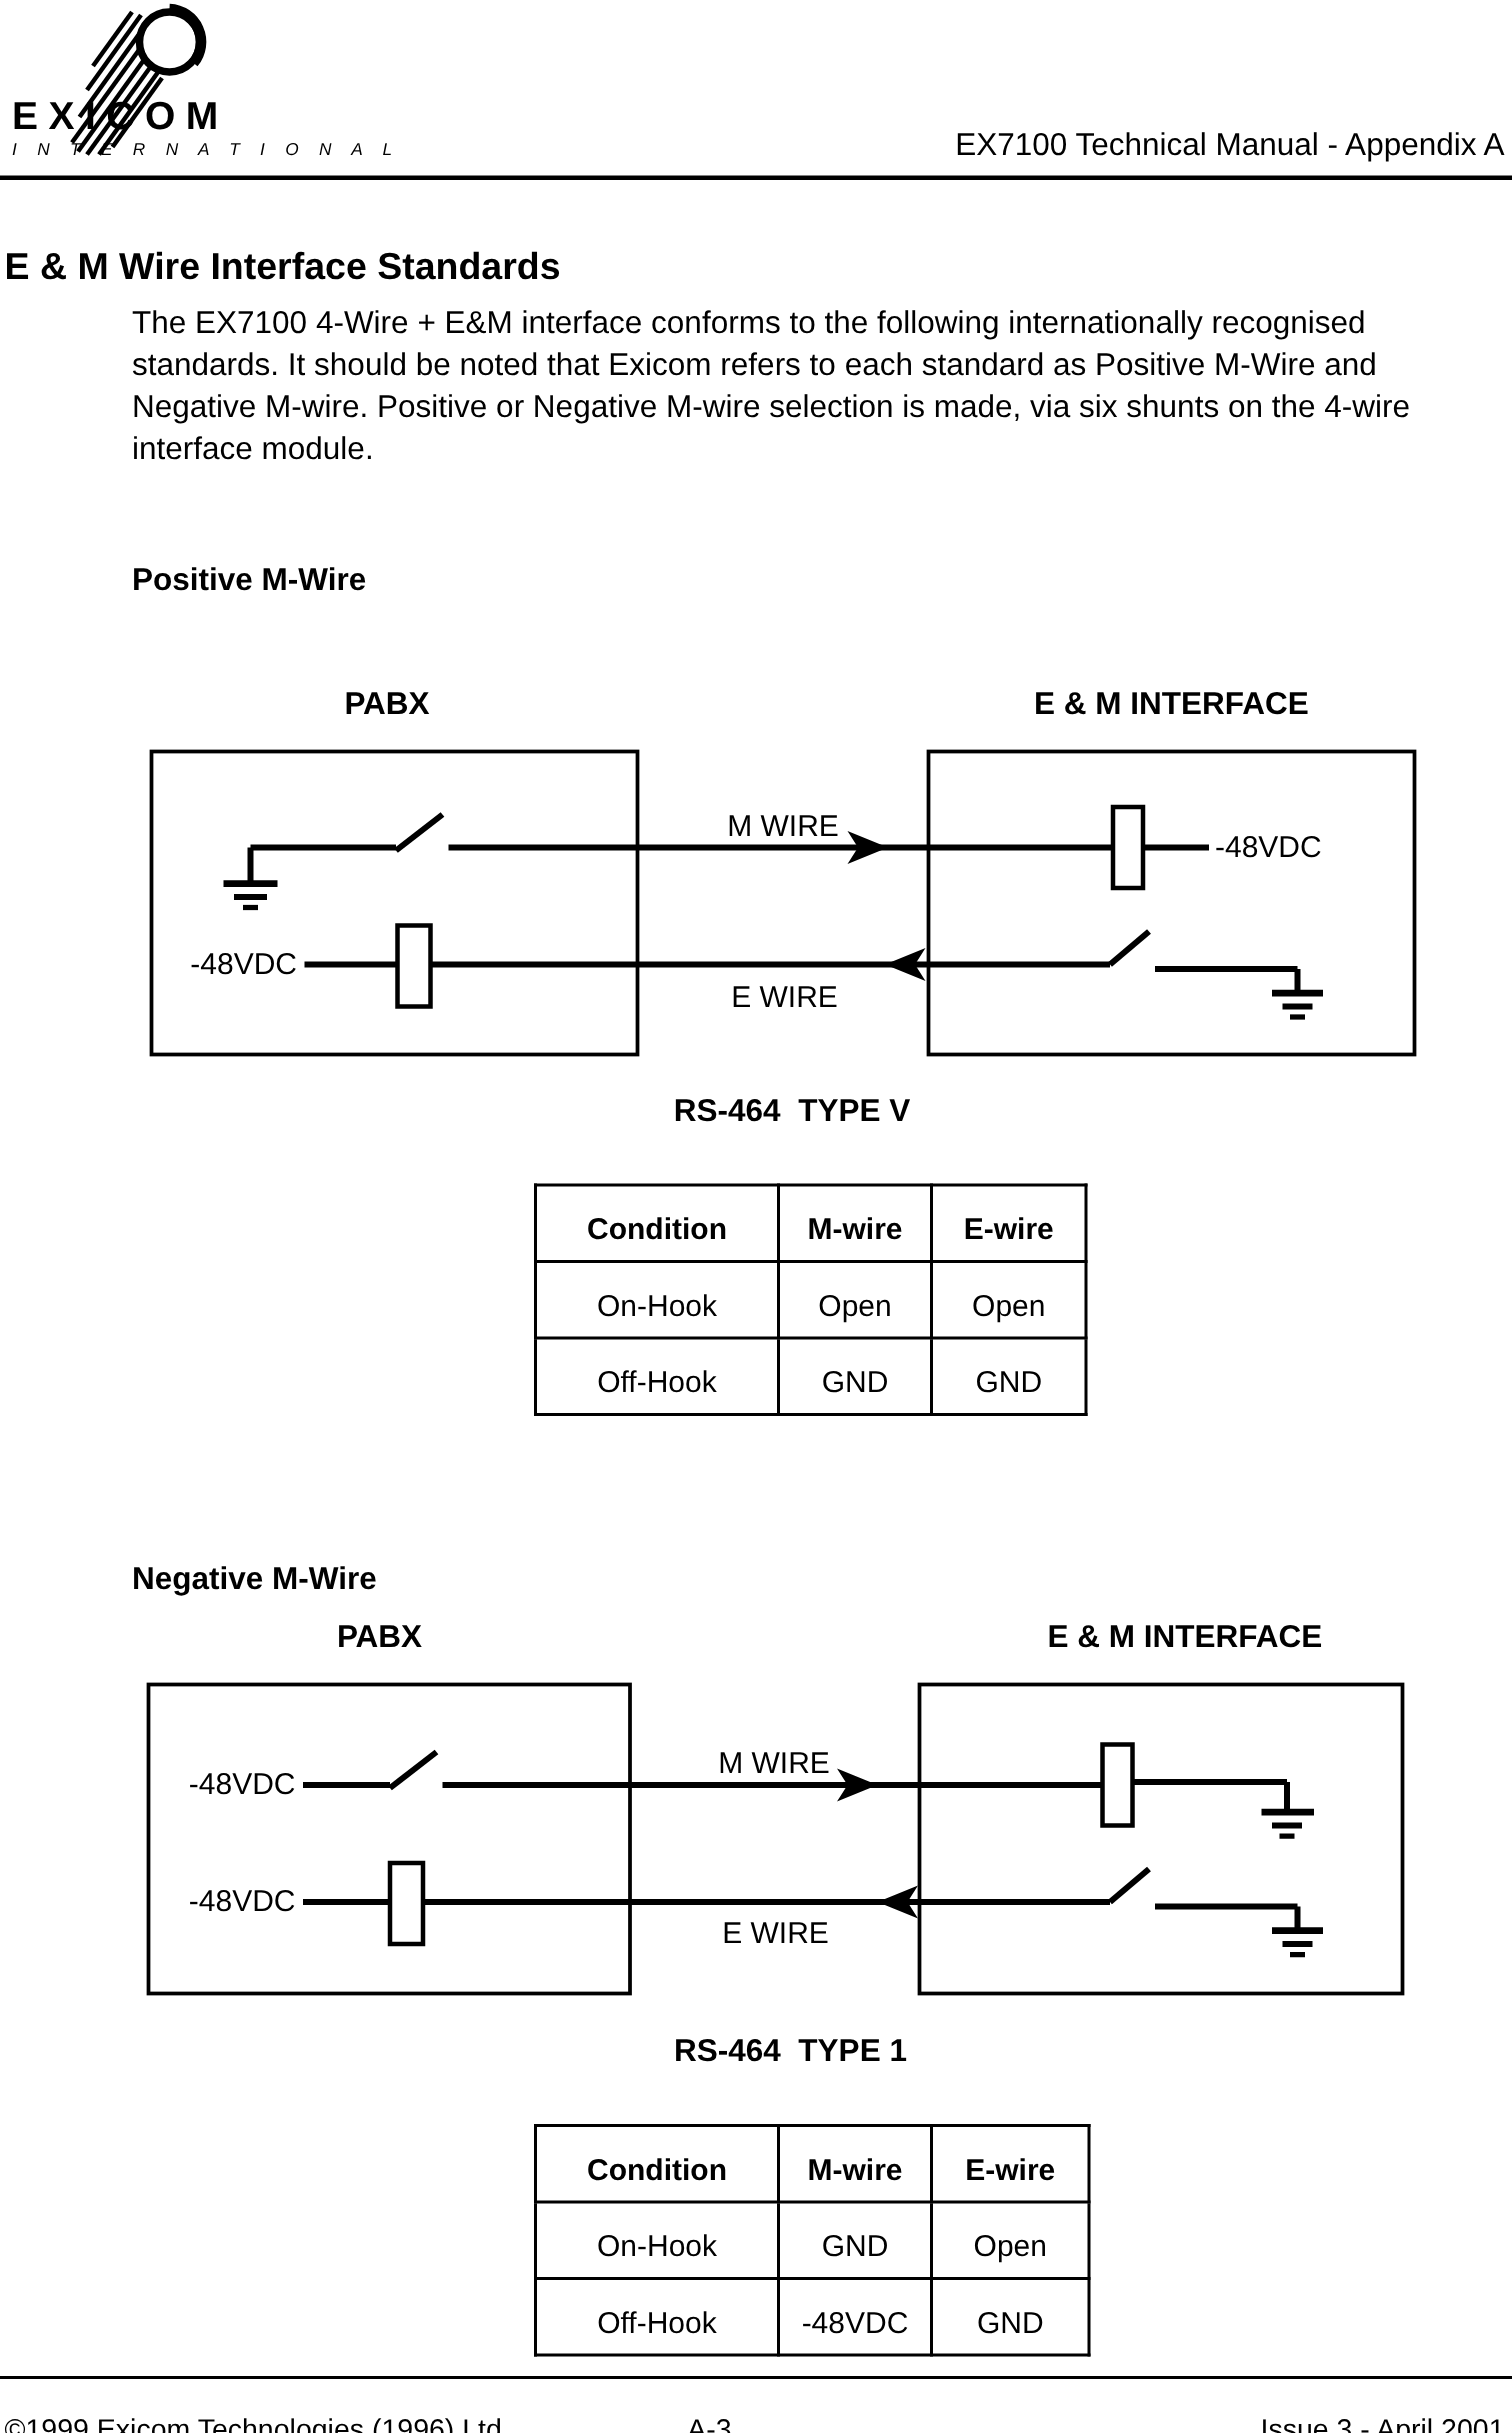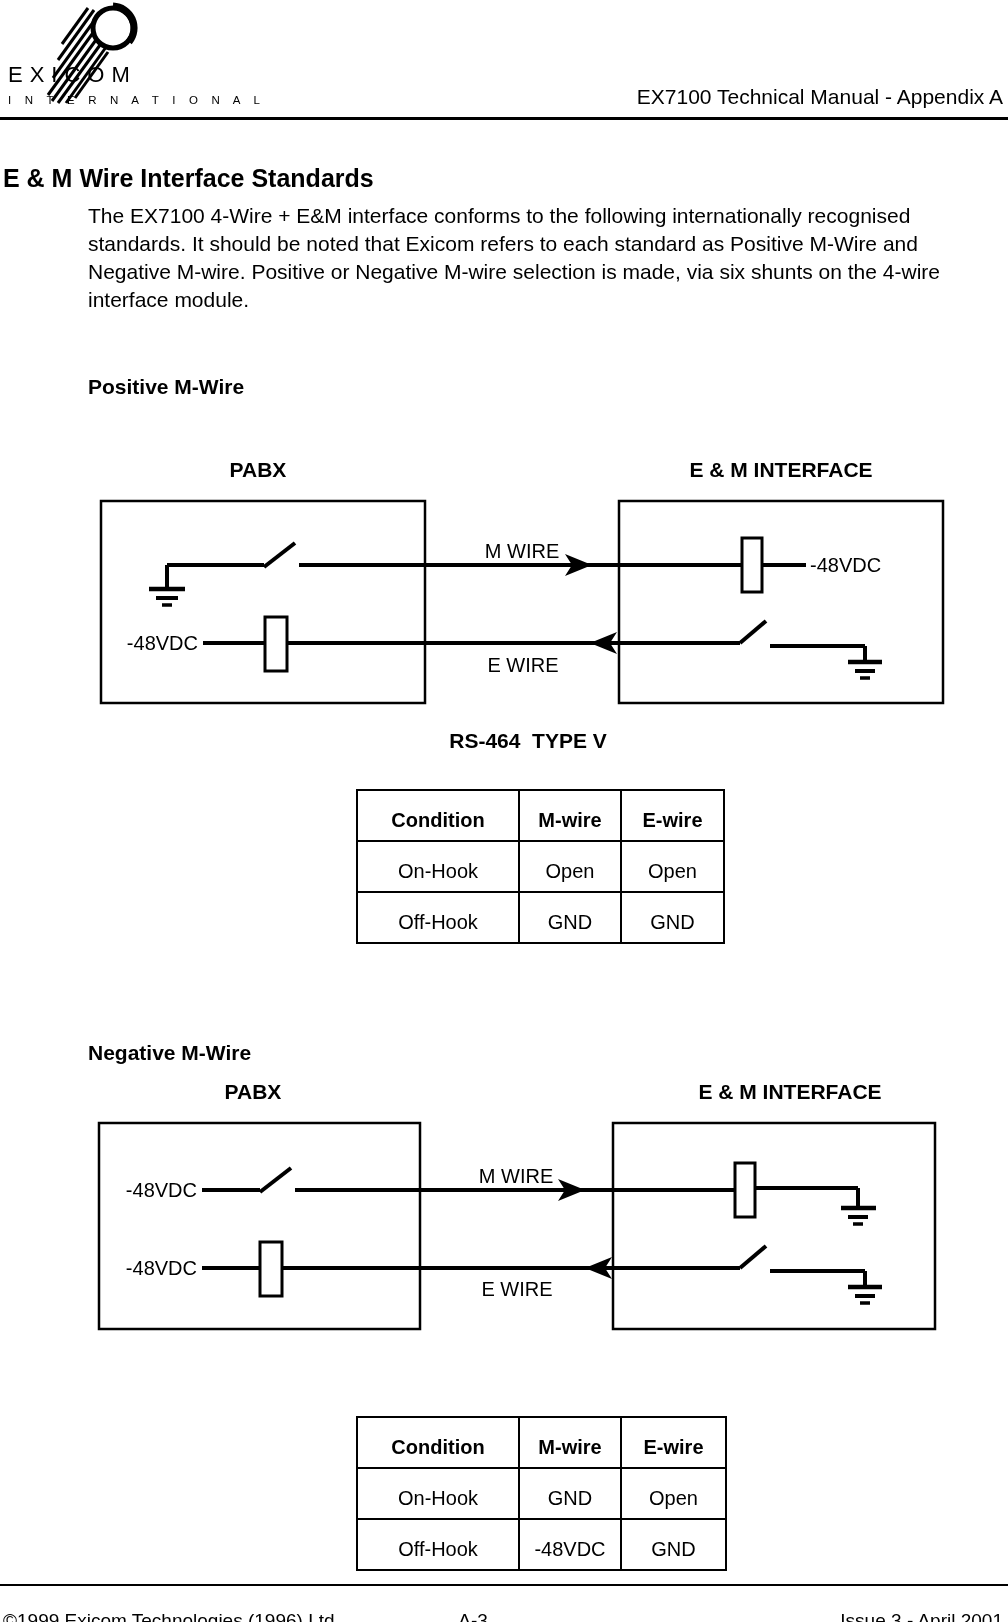--- a/index.html
+++ b/index.html
@@ -13,22 +13,22 @@
   .ctr{text-align:center;}
   .rgt{text-align:right;}
   .rule{position:absolute; left:0; right:0; height:2.5px; background:#000;}
   .lbl{font-size:20px; line-height:1.1; white-space:nowrap;}
   .dlabel{font-size:21px; font-weight:bold; white-space:nowrap;}
   .caption{font-size:21px; font-weight:bold; white-space:pre;}
   .heading{font-size:21px; font-weight:bold; white-space:nowrap;}
   .title{font-size:25px; font-weight:bold; white-space:nowrap;}
   .doc-title{font-size:21px; white-space:nowrap;margin-left:44px;}
   .intro{font-size:21px; line-height:28px;}
-  .brand{font-size:22px; font-weight:normal; letter-spacing:7px; white-space:nowrap;text-align:right;}
-  .brand-sub{font-size:11.5px; letter-spacing:5.2px; white-space:nowrap;}
+  .brand{font-size:26px; font-weight:bold; letter-spacing:7px; white-space:nowrap;text-align:right;}
+  .brand-sub{font-size:11.5px; font-style:italic; letter-spacing:5.2px; white-space:nowrap;}
   table.cond{border-collapse:collapse; table-layout:fixed;}
   table.cond td{
     border:2px solid #000; font-size:20px; text-align:center;
     vertical-align:bottom; padding:18px 0 8px 0;
   }
   .footer-text{font-size:19px; white-space:nowrap;margin-top:14px;}
   svg{display:block;}
 </style>
 </head>
 <body>
@@ -164,20 +164,21 @@
     <path d="M770 196 H865" stroke="#000" stroke-width="4"></path>
 
     <g>
       <path d="M865 196 V212" stroke="#000" stroke-width="4"></path>
       <path d="M848 212 H882" stroke="#000" stroke-width="4.5"></path>
       <path d="M855 221 H875" stroke="#000" stroke-width="4"></path>
       <path d="M860 228 H870" stroke="#000" stroke-width="3.5"></path>
     </g>
   </svg>
 
+  <div class="abs caption ctr" style="left:327px; top:1356px; width:400px;">RS-464  TYPE 1</div>
 
   <table class="cond abs" style="left:356px; top:1416px; width:369px;">
     <colgroup>
         <col style="width:162px">
         <col style="width:102px">
         <col style="width:105px">
       </colgroup>
     <tbody>
         <tr style="height:47px">
       <td class="b">Condition</td>

